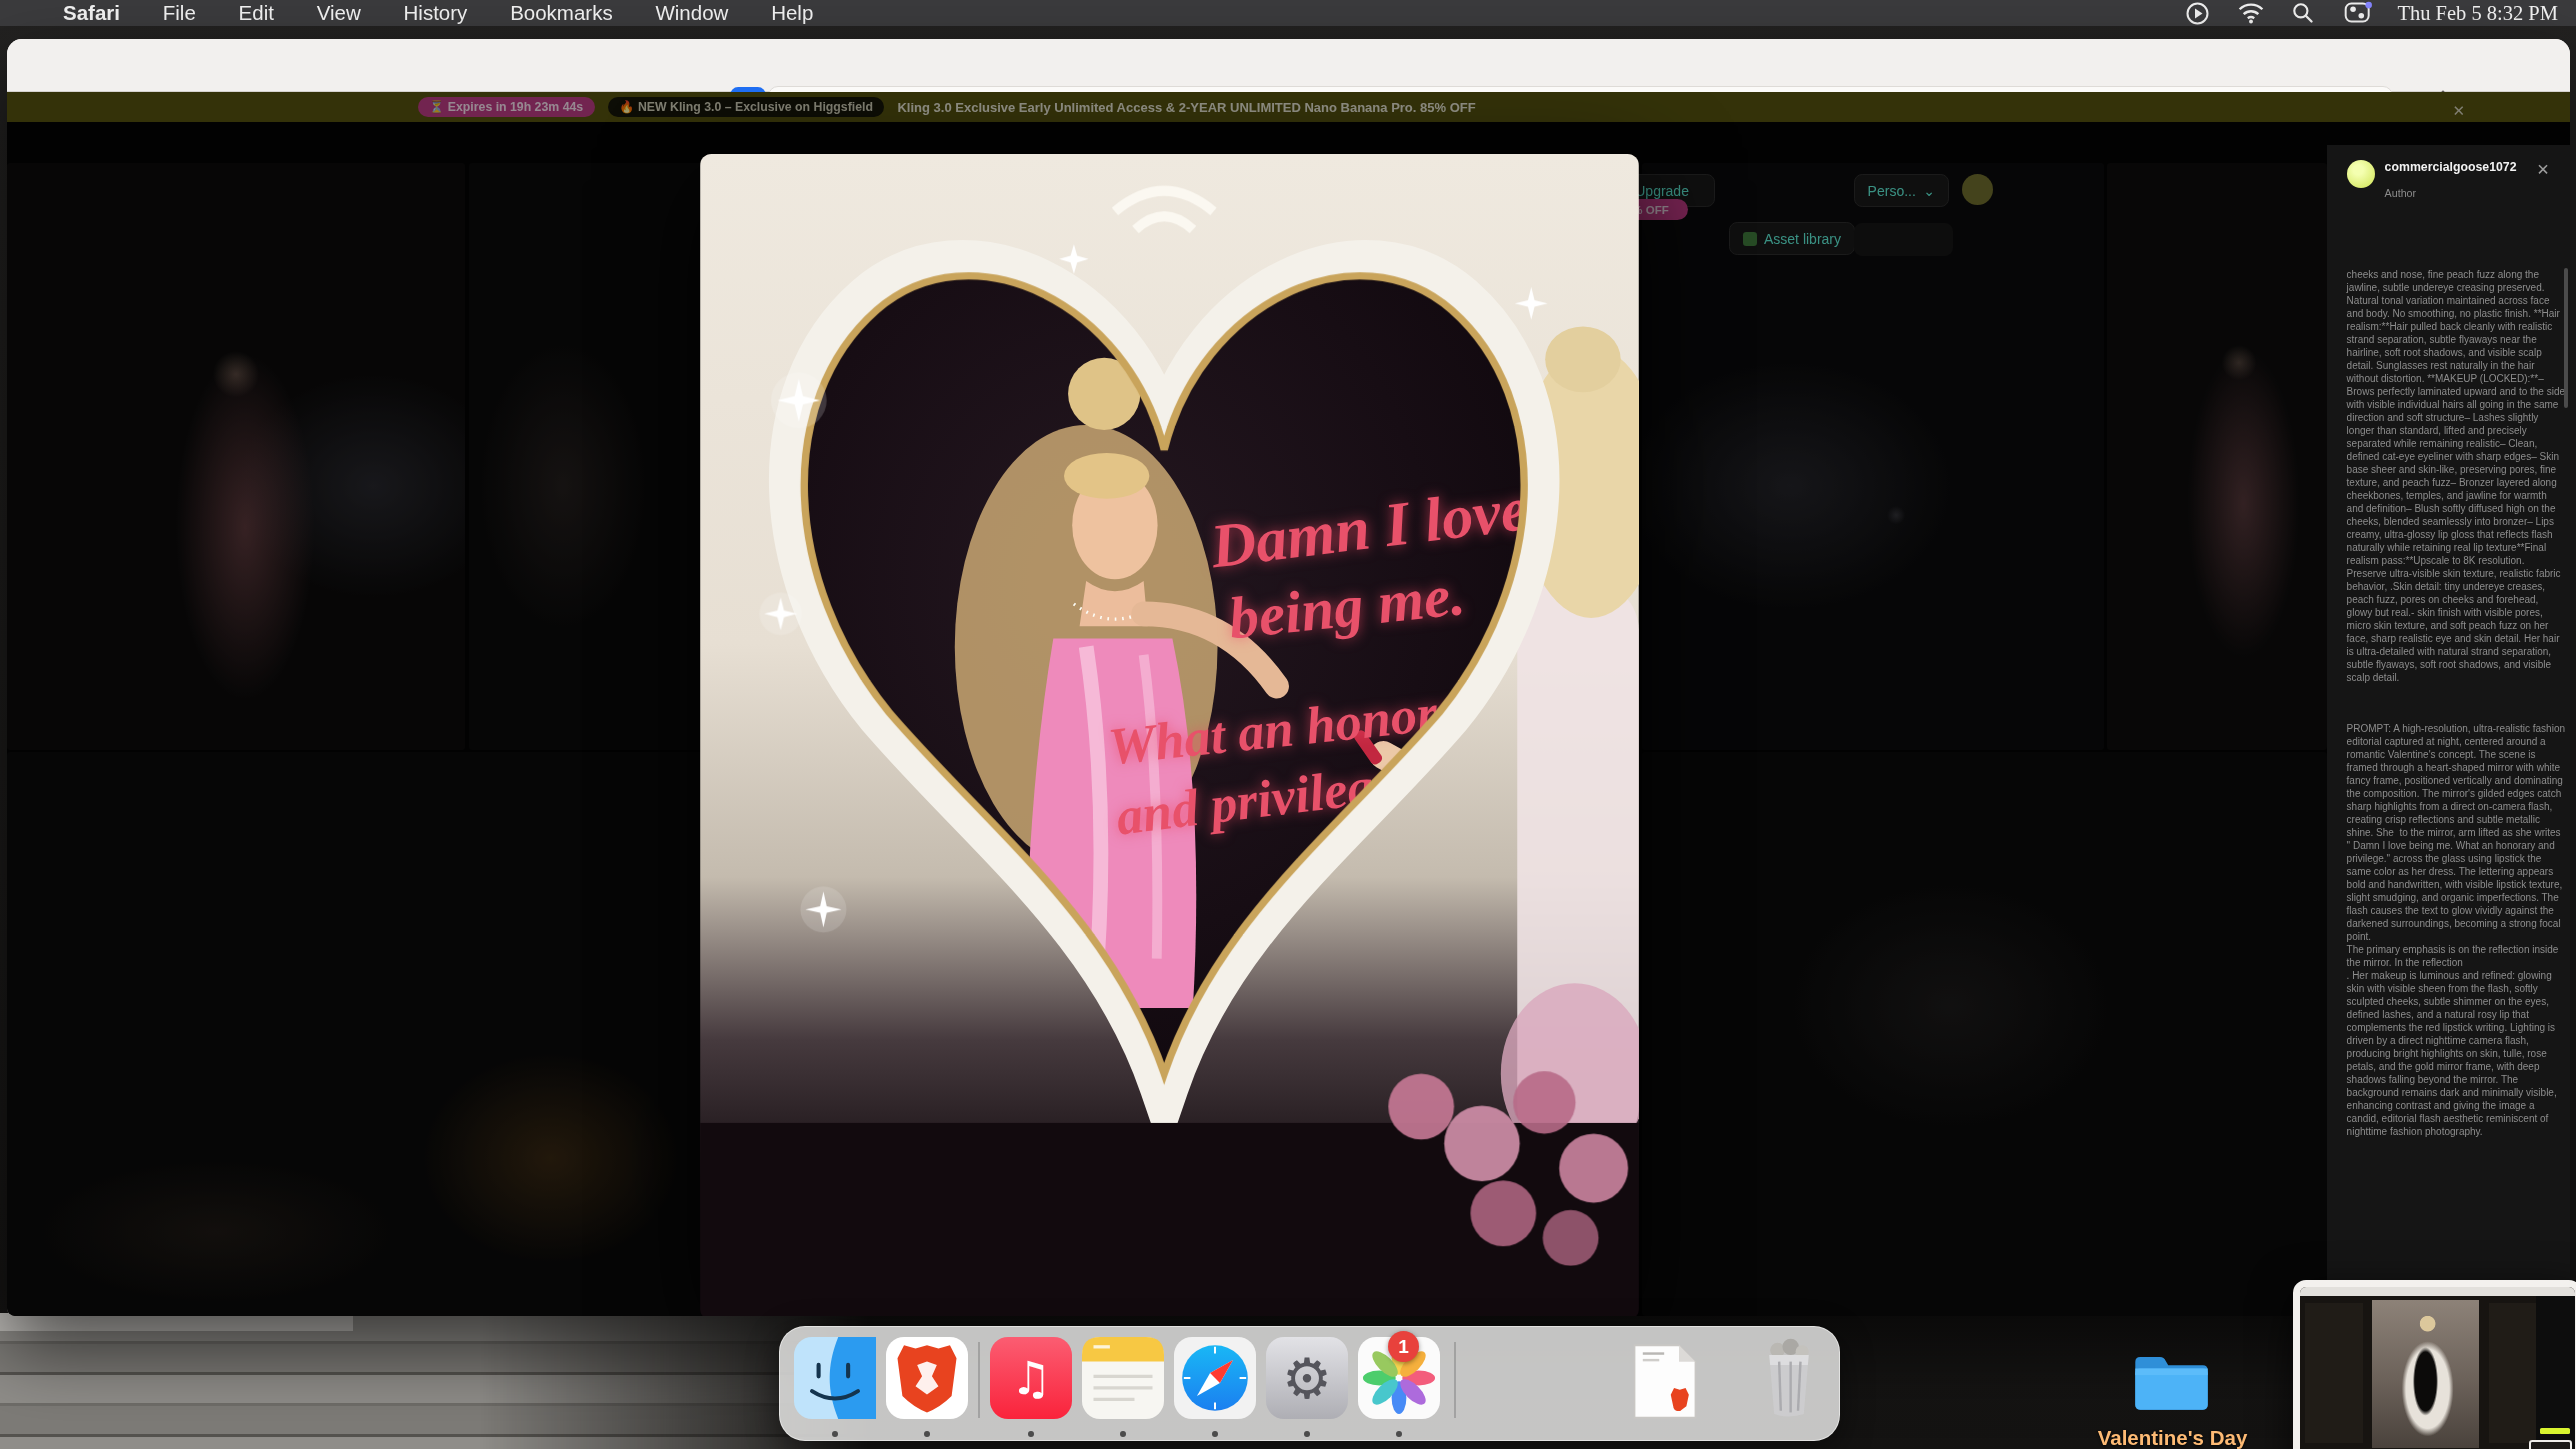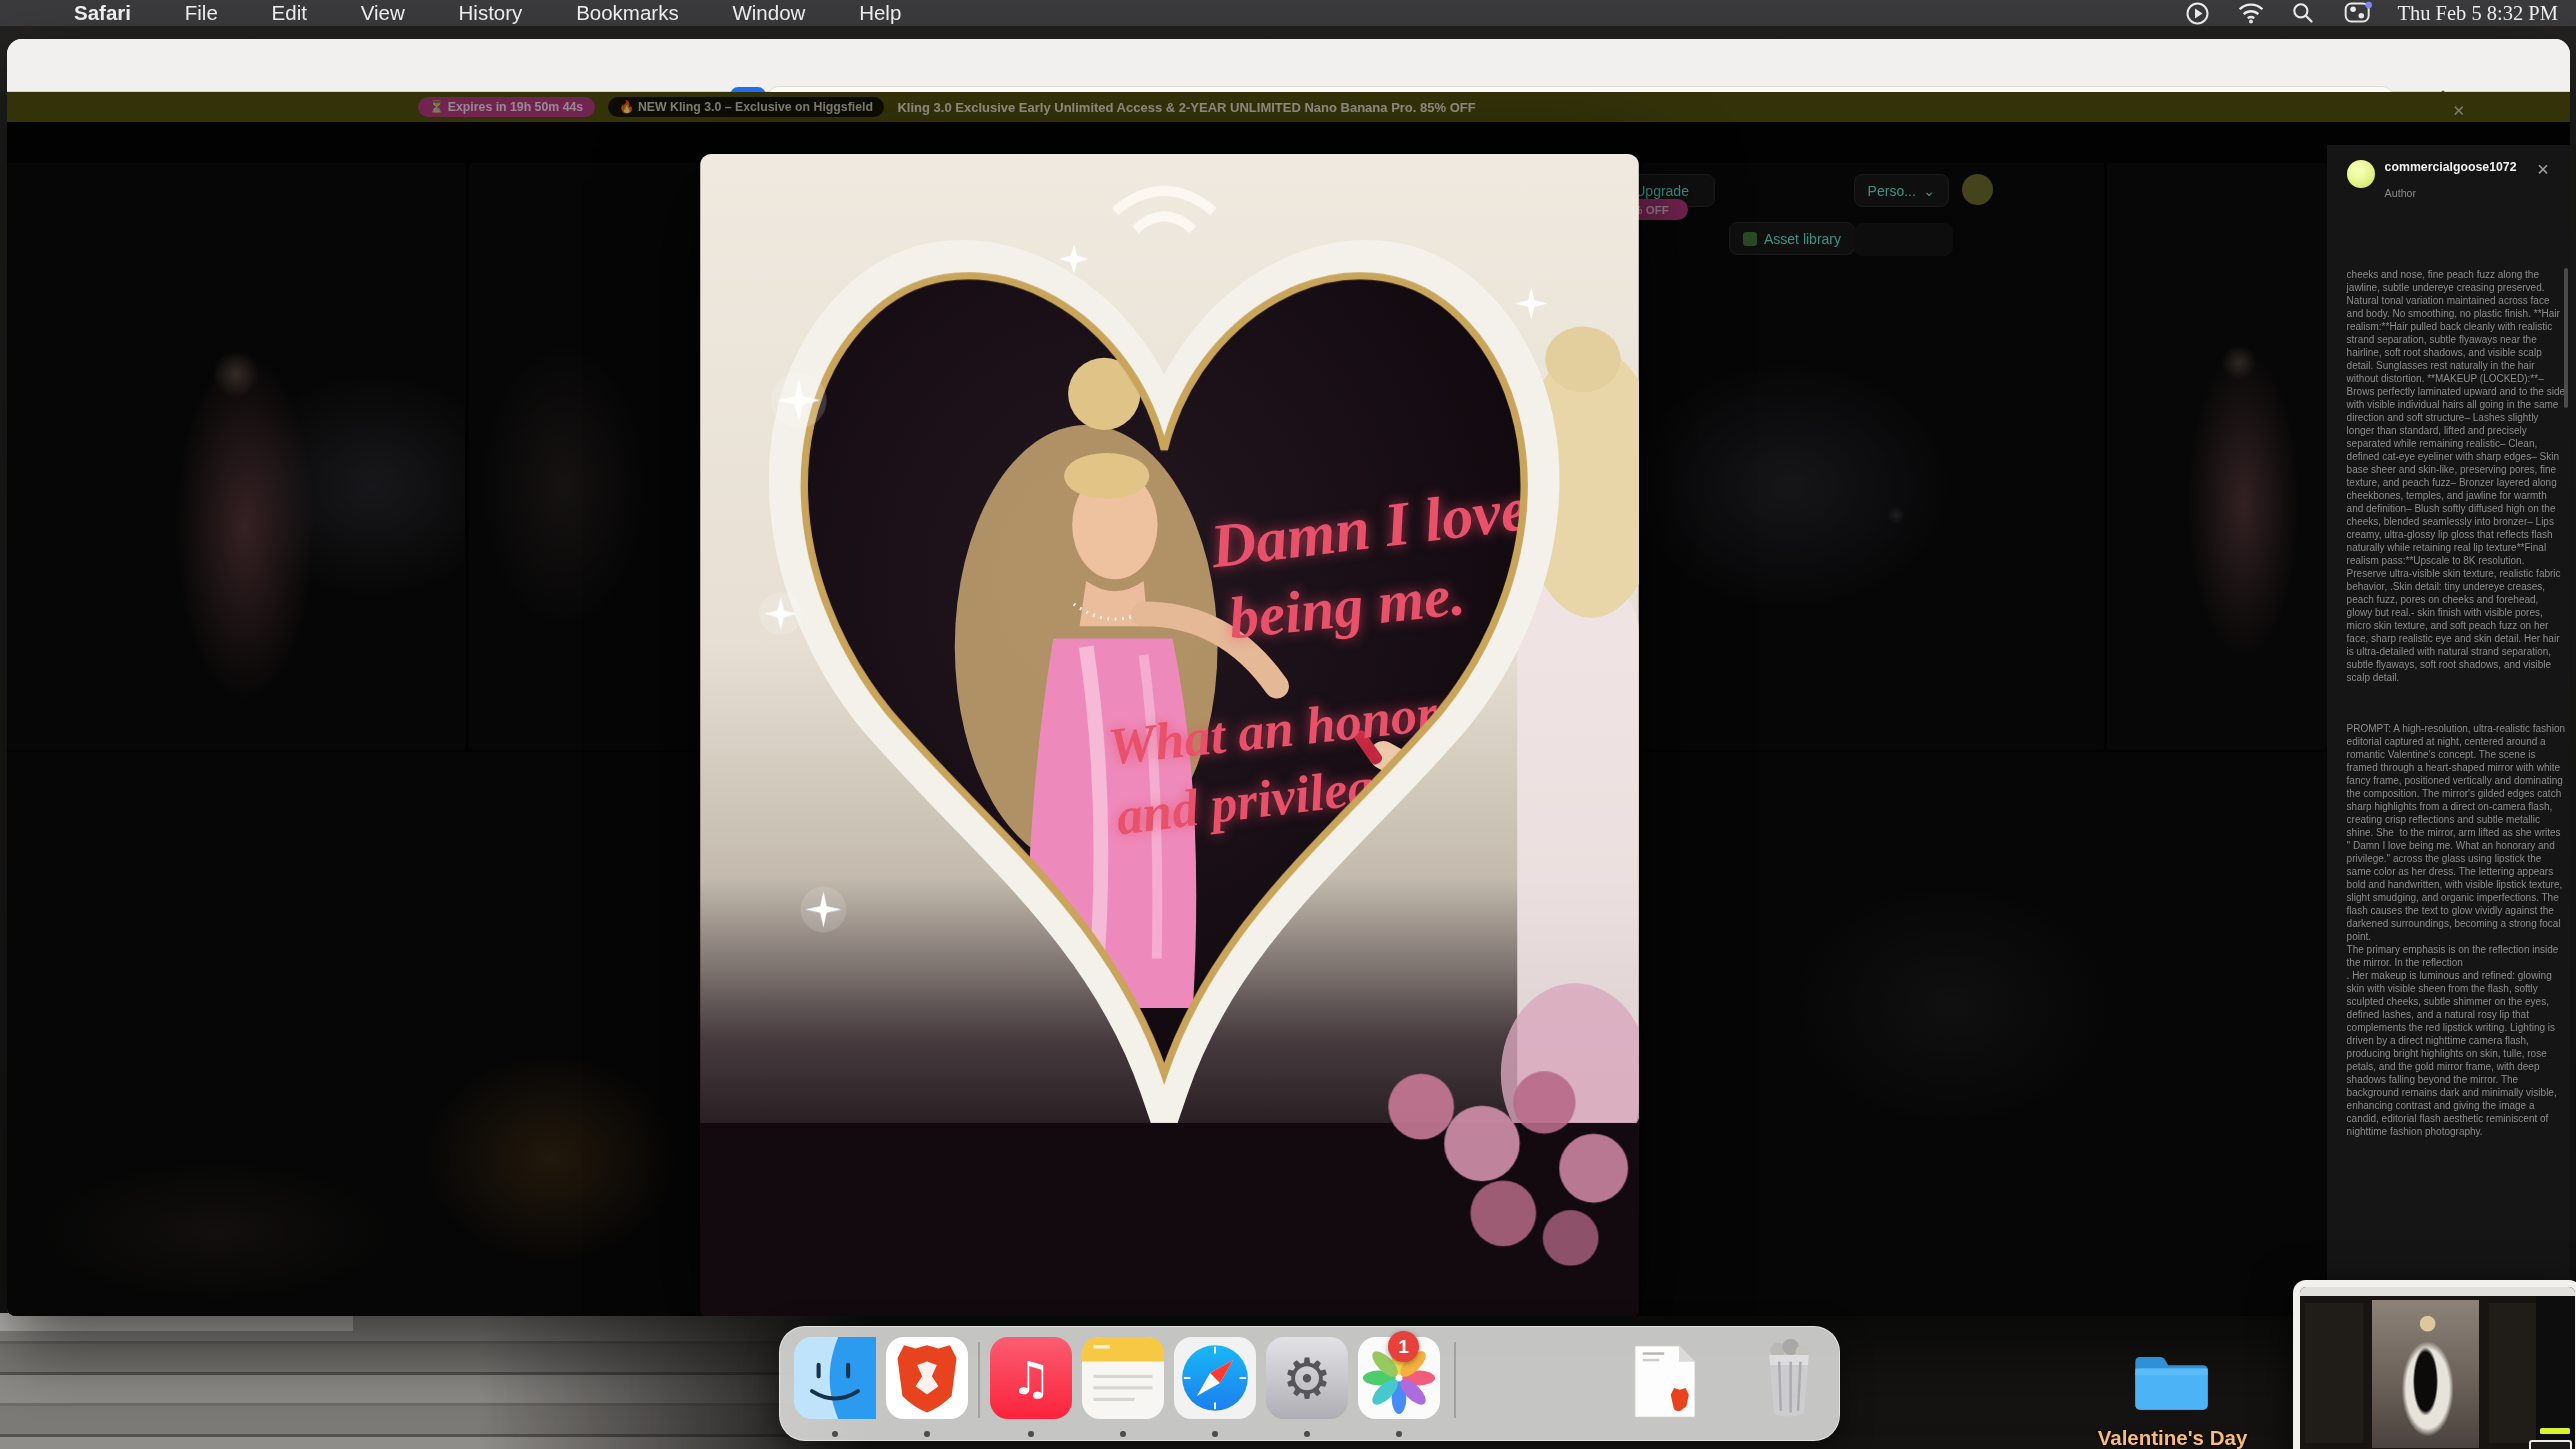--- a/index.html
+++ b/index.html
@@ -1,18 +1,18 @@
 <!DOCTYPE html>
 <html style="font-size:13px"><head>
 <meta charset="utf-8">
 <style>
   * { margin:0; padding:0; box-sizing:border-box; }
   html,body { width:2576px; height:1449px; overflow:hidden; background:#171615;
     font-family:"Liberation Sans", sans-serif; }
-  .abs { position:absolute;gap:11px; }
+  .abs { position:absolute; }
 
   
   #wallpaper { left:0; top:0; width:2576px; height:1449px;
     background:linear-gradient(180deg,#232221 0%,#1b1a19 60%,#141312 100%); }
   #wall-wood { left:0; top:1313px; width:871px; height:136px;
     background:
       repeating-linear-gradient(180deg,#8f8d89 0 28px,#6f6d69 28px 31px,#7d7b77 31px 59px,#55534f 59px 62px),
       #7d7b77;
     -webkit-mask-image:linear-gradient(90deg,#000 55%,transparent 100%);
     mask-image:linear-gradient(90deg,#000 55%,transparent 100%); }
@@ -199,21 +199,21 @@
   <span class="abs" style="left:2477px; top:48px; font-size:31px; color:#5a5856;">+</span>
   <span class="abs" style="left:2528px; top:53px;">
     <svg width="30" height="28" viewBox="0 0 36 34">
         <rect x="10" y="2" width="22" height="20" rx="5" fill="none" stroke="#5a5856" stroke-width="2.6"></rect>
         <rect x="3" y="10" width="22" height="20" rx="5" fill="#f2f0ee" stroke="#5a5856" stroke-width="2.6"></rect>
       </svg></span>
 
   <div id="page">
 
     <div id="banner">
-      <span class="pill" id="banner-countdown">⏳ Expires in 19h 50m 44s</span>
+      <span class="pill" id="banner-countdown">⏳ Expires in 19h 23m 44s</span>
       <span class="pill" id="banner-tag">🔥 NEW Kling 3.0 – Exclusive on Higgsfield</span>
       <span id="banner-msg">Kling 3.0 Exclusive Early Unlimited Access &amp; 2-YEAR UNLIMITED Nano Banana Pro. 85% OFF</span>
     </div>
     <span id="banner-close" class="abs">✕</span>
 
     <div class="tile" style="left:0; top:71px; width:458px; height:587px;
       background:radial-gradient(ellipse 99px 246px at 52% 62%, rgba(150,90,95,.55), transparent 70%),
                  radial-gradient(circle 33px at 50% 36%, rgba(215,175,150,.35), transparent 70%),
                  radial-gradient(ellipse 181px 148px at 80% 55%, rgba(42,42,48,.9), transparent 75%), #0c0b0b;"></div>
     <div class="tile" style="left:462px; top:71px; width:235px; height:587px;

